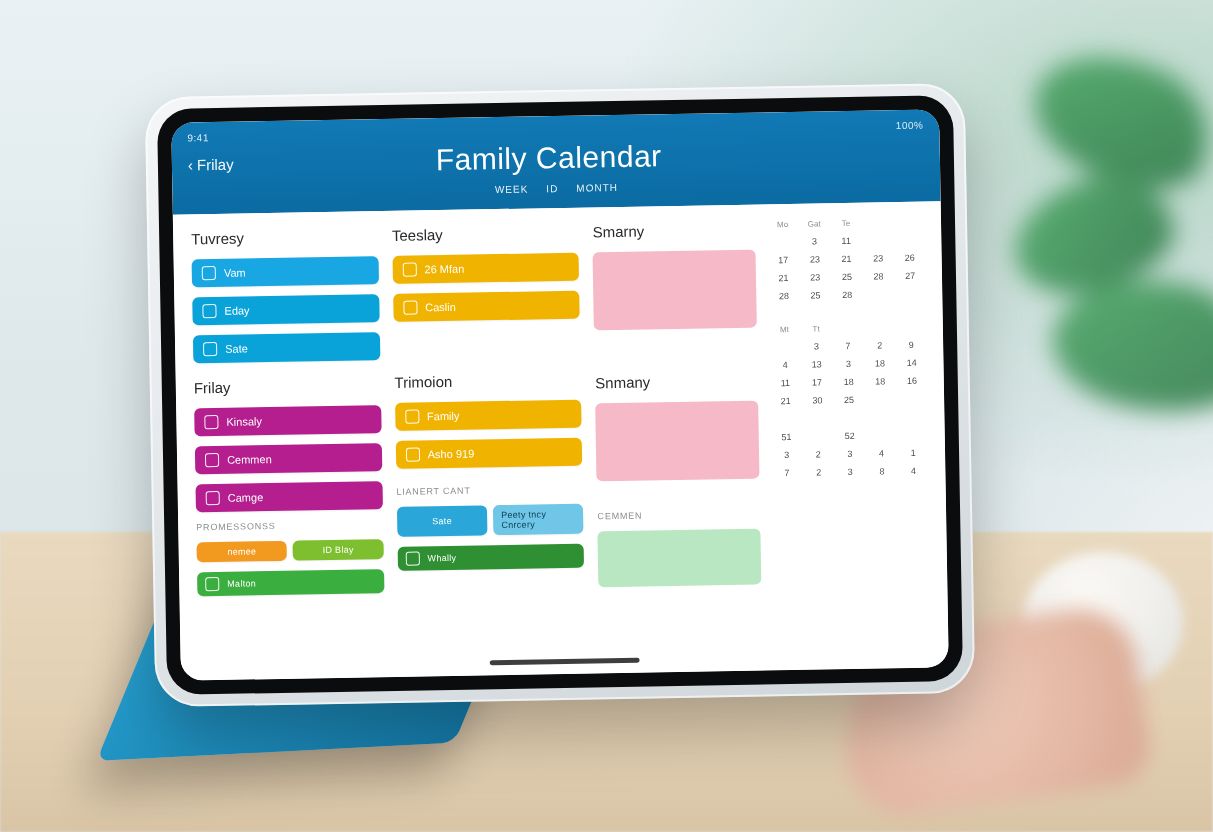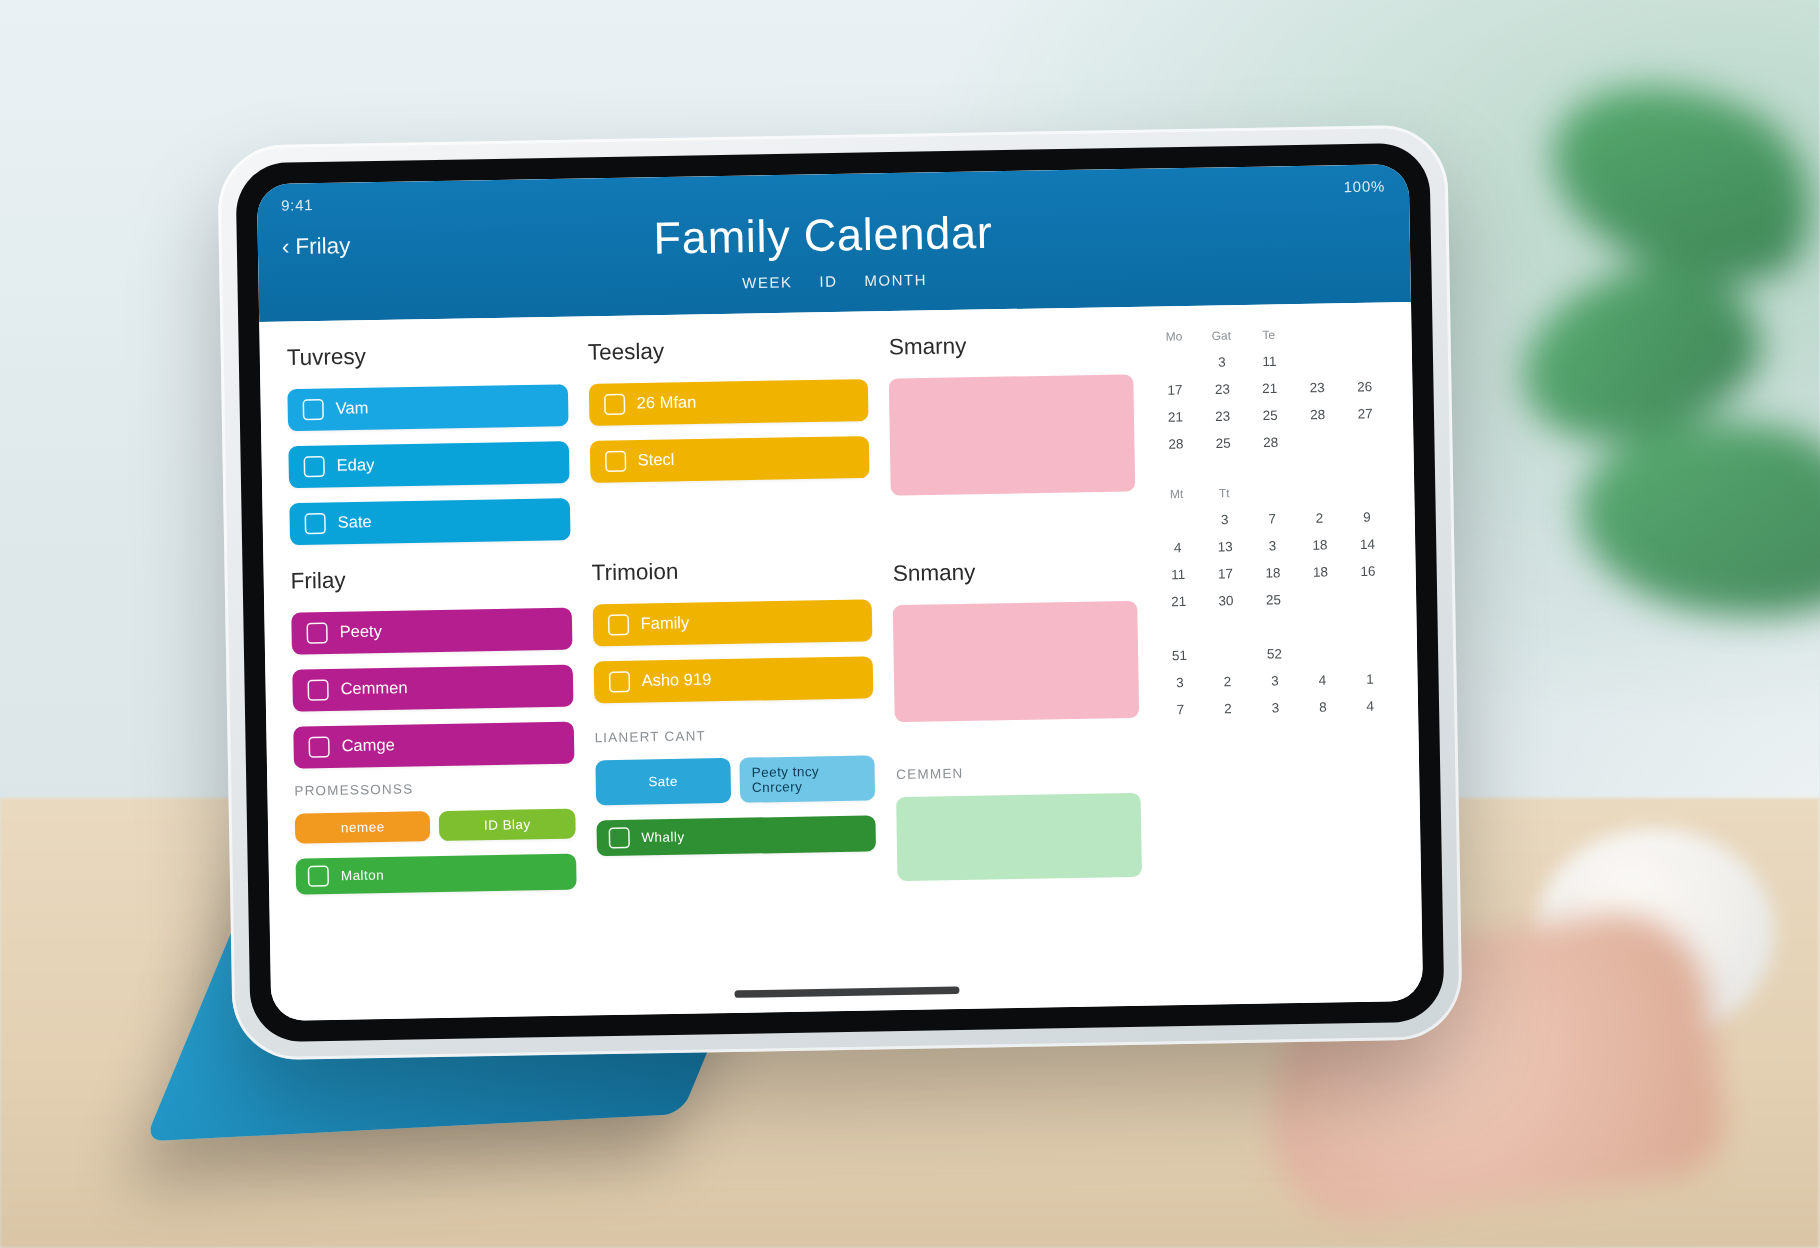--- a/index.html
+++ b/index.html
@@ -133,21 +133,21 @@
             <span>Eday</span>
           </div>
         <div class="chip teal">
             <span class="ic"></span>
             <span>Sate</span>
           </div>
 
         <div class="dayhdr" style="margin-top:6px">Frilay</div>
         <div class="chip mag">
             <span class="ic"></span>
-            <span>Peety</span>
+            <span>Kinsaly</span>
           </div>
         <div class="chip mag2">
             <span class="ic"></span>
             <span>Cemmen</span>
           </div>
         <div class="chip mag3">
             <span class="ic"></span>
             <span>Camge</span>
           </div>
 
@@ -167,21 +167,21 @@
       </div>
 
       <div class="col">
         <div class="dayhdr">Teeslay</div>
         <div class="chip gold">
             <span class="ic"></span>
             <span>26  Mfan</span>
           </div>
         <div class="chip gold2">
             <span class="ic"></span>
-            <span>Stecl</span>
+            <span>Caslin</span>
           </div>
         <div style="height:32px"></div>
 
         <div class="dayhdr">Trimoion</div>
         <div class="chip gold">
             <span class="ic"></span>
             <span>Family</span>
           </div>
         <div class="chip gold2">
             <span class="ic"></span>

